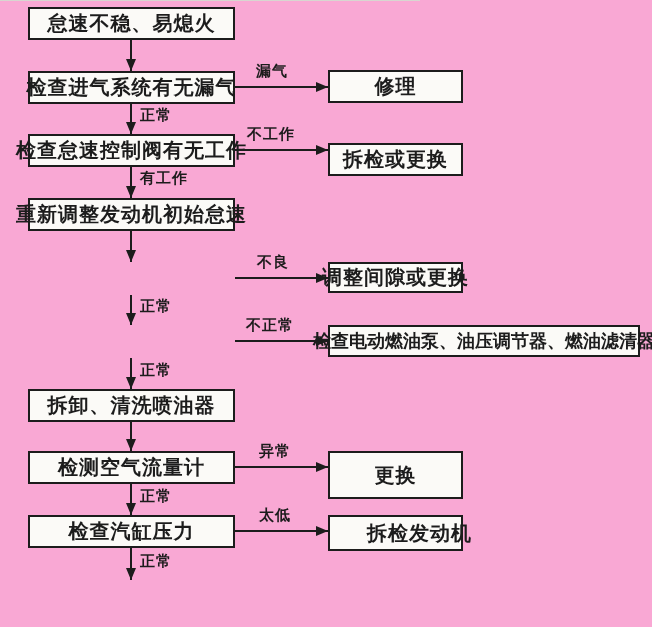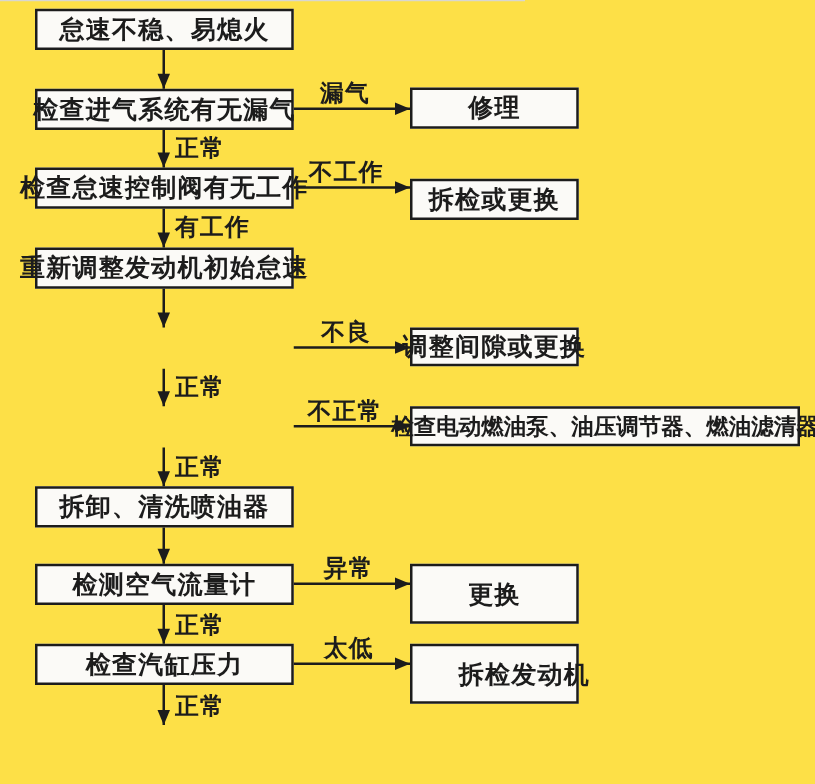--- a/index.html
+++ b/index.html
@@ -4,21 +4,21 @@
 <style>
   html, body {
     margin: 0;
     padding: 0;
     background: #ffffff;
   }
   #stage {
     position: relative;
     width: 652px;
     height: 627px;
-    background: #fde047;
+    background: #f9a8d4;
     font-family: Liberation Mono, monospace;
     color: #1c1c1c;
     overflow: hidden;
   }
   
   #stage::before {
     content: "";
     position: absolute;
     left: 0; top: 0;
     width: 420px; height: 1px;
@@ -50,21 +50,21 @@
   .n7  { top: 389px; }
   .n8  { top: 451px; }
   .n9  { top: 515px; }
   .n10 { top: 580px; }
 
   .a1 { top: 70px; }
   .a2 { top: 143px; }
   .a3 { top: 262px; height: 31px; }
   .a4 { top: 325px; width: 312px; font-size: 18px; letter-spacing: 0; height: 32px; }
   .a5 { top: 451px; height: 48px; }
-  .a6 { top: 515px; height: 48px; padding-left: 48px; }
+  .a6 { top: 515px; height: 36px; padding-left: 48px; }
 
   .vline {
     position: absolute;
     left: 130px;
     width: 2px;
     background: #1c1c1c;
   }
   .v1 { top: 40px;  height: 31px; }
   .v2 { top: 104px; height: 30px; }
   .v3 { top: 167px; height: 31px; }
@@ -117,21 +117,21 @@
   }
   .ar1 { top: 82px; }
   .ar2 { top: 145px; }
   .ar3 { top: 273px; }
   .ar4 { top: 336px; }
   .ar5 { top: 462px; }
   .ar6 { top: 526px; }
 
   .edge-label {
     position: absolute;
-    font-size: 19px;
+    font-size: 15px;
     font-weight: 700;
     letter-spacing: 1px;
     white-space: nowrap;
   }
   .hb1 { left: 256px; top: 62px; }
   .hb2 { left: 247px; top: 125px; text-align: center; }
   .hb3 { left: 257px; top: 253px; }
   .hb4 { left: 246px; top: 316px; }
   .hb5 { left: 259px; top: 442px; }
   .hb6 { left: 259px; top: 506px; }

